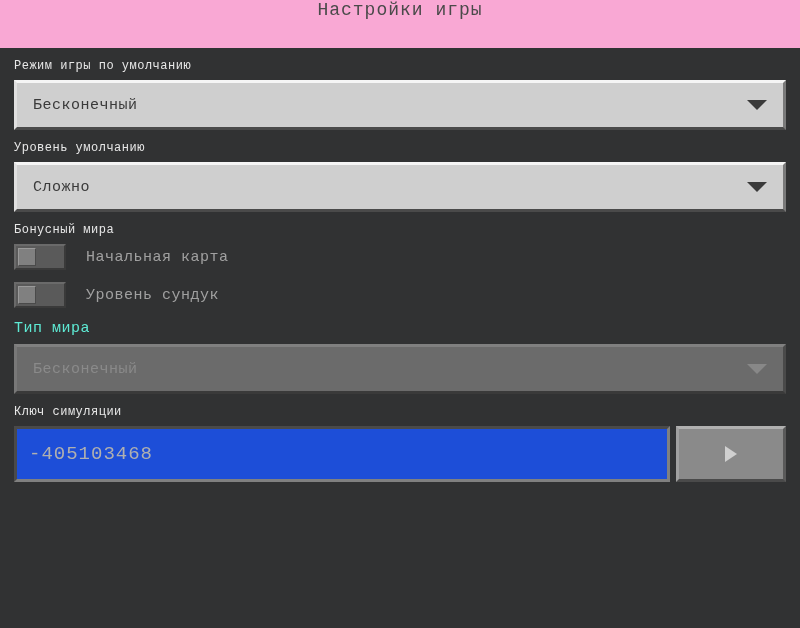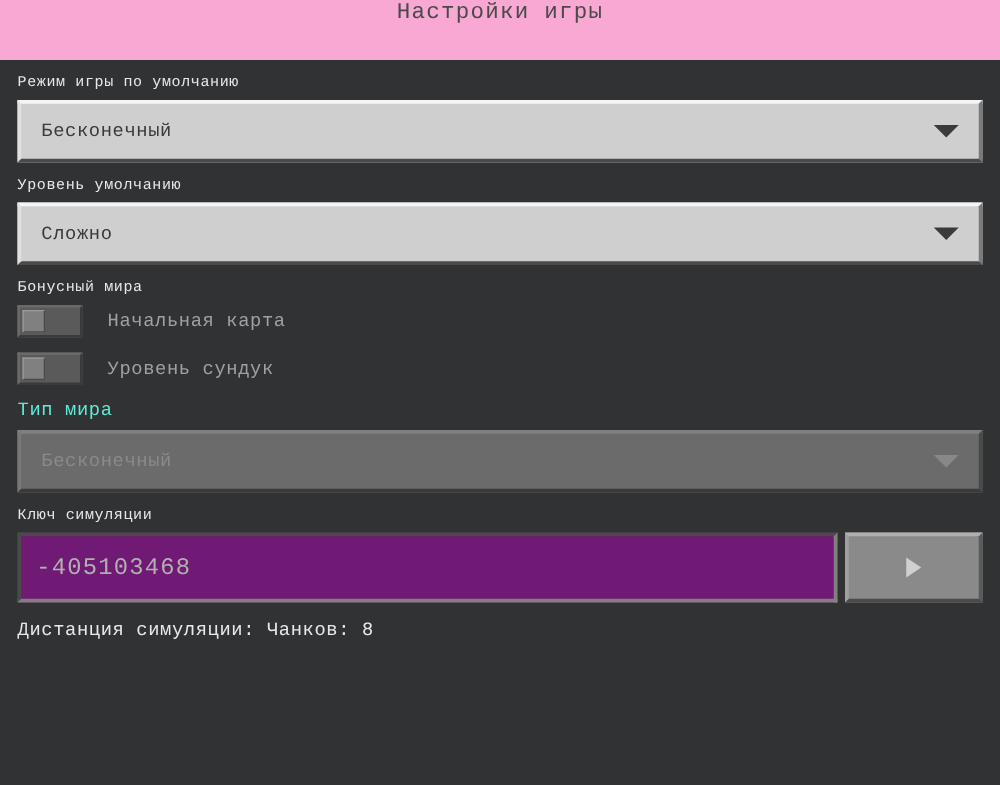--- a/index.html
+++ b/index.html
@@ -121,21 +121,21 @@
       font-size: 15px;
       letter-spacing: 0.5px;
     }
     .input-row {
       display: flex;
       gap: 0;
     }
     .text-input {
       flex: 1;
       height: 56px;
-      background: #701a75;
+      background: #1d4ed8;
       border: 3px solid #2a2a2a;
       border-top-color: #4a4a4a;
       border-left-color: #4a4a4a;
       border-right-color: #808080;
       border-bottom-color: #808080;
       color: #b0b0b0;
       font-size: 19px;
       font-family: 'Courier New', monospace;
       letter-spacing: 1px;
       padding: 0 12px;
@@ -214,15 +214,14 @@
   </div>
 
   <div class="label">Ключ симуляции</div>
   <div class="input-row">
     <input class="text-input" type="text" value="-405103468" style="">
     <div class="play-button">
       <span class="play-triangle"></span>
     </div>
   </div>
 
-  <div class="bottom-label">Дистанция симуляции: Чанков: 8</div>
 
 </div>
 
 </body></html>

